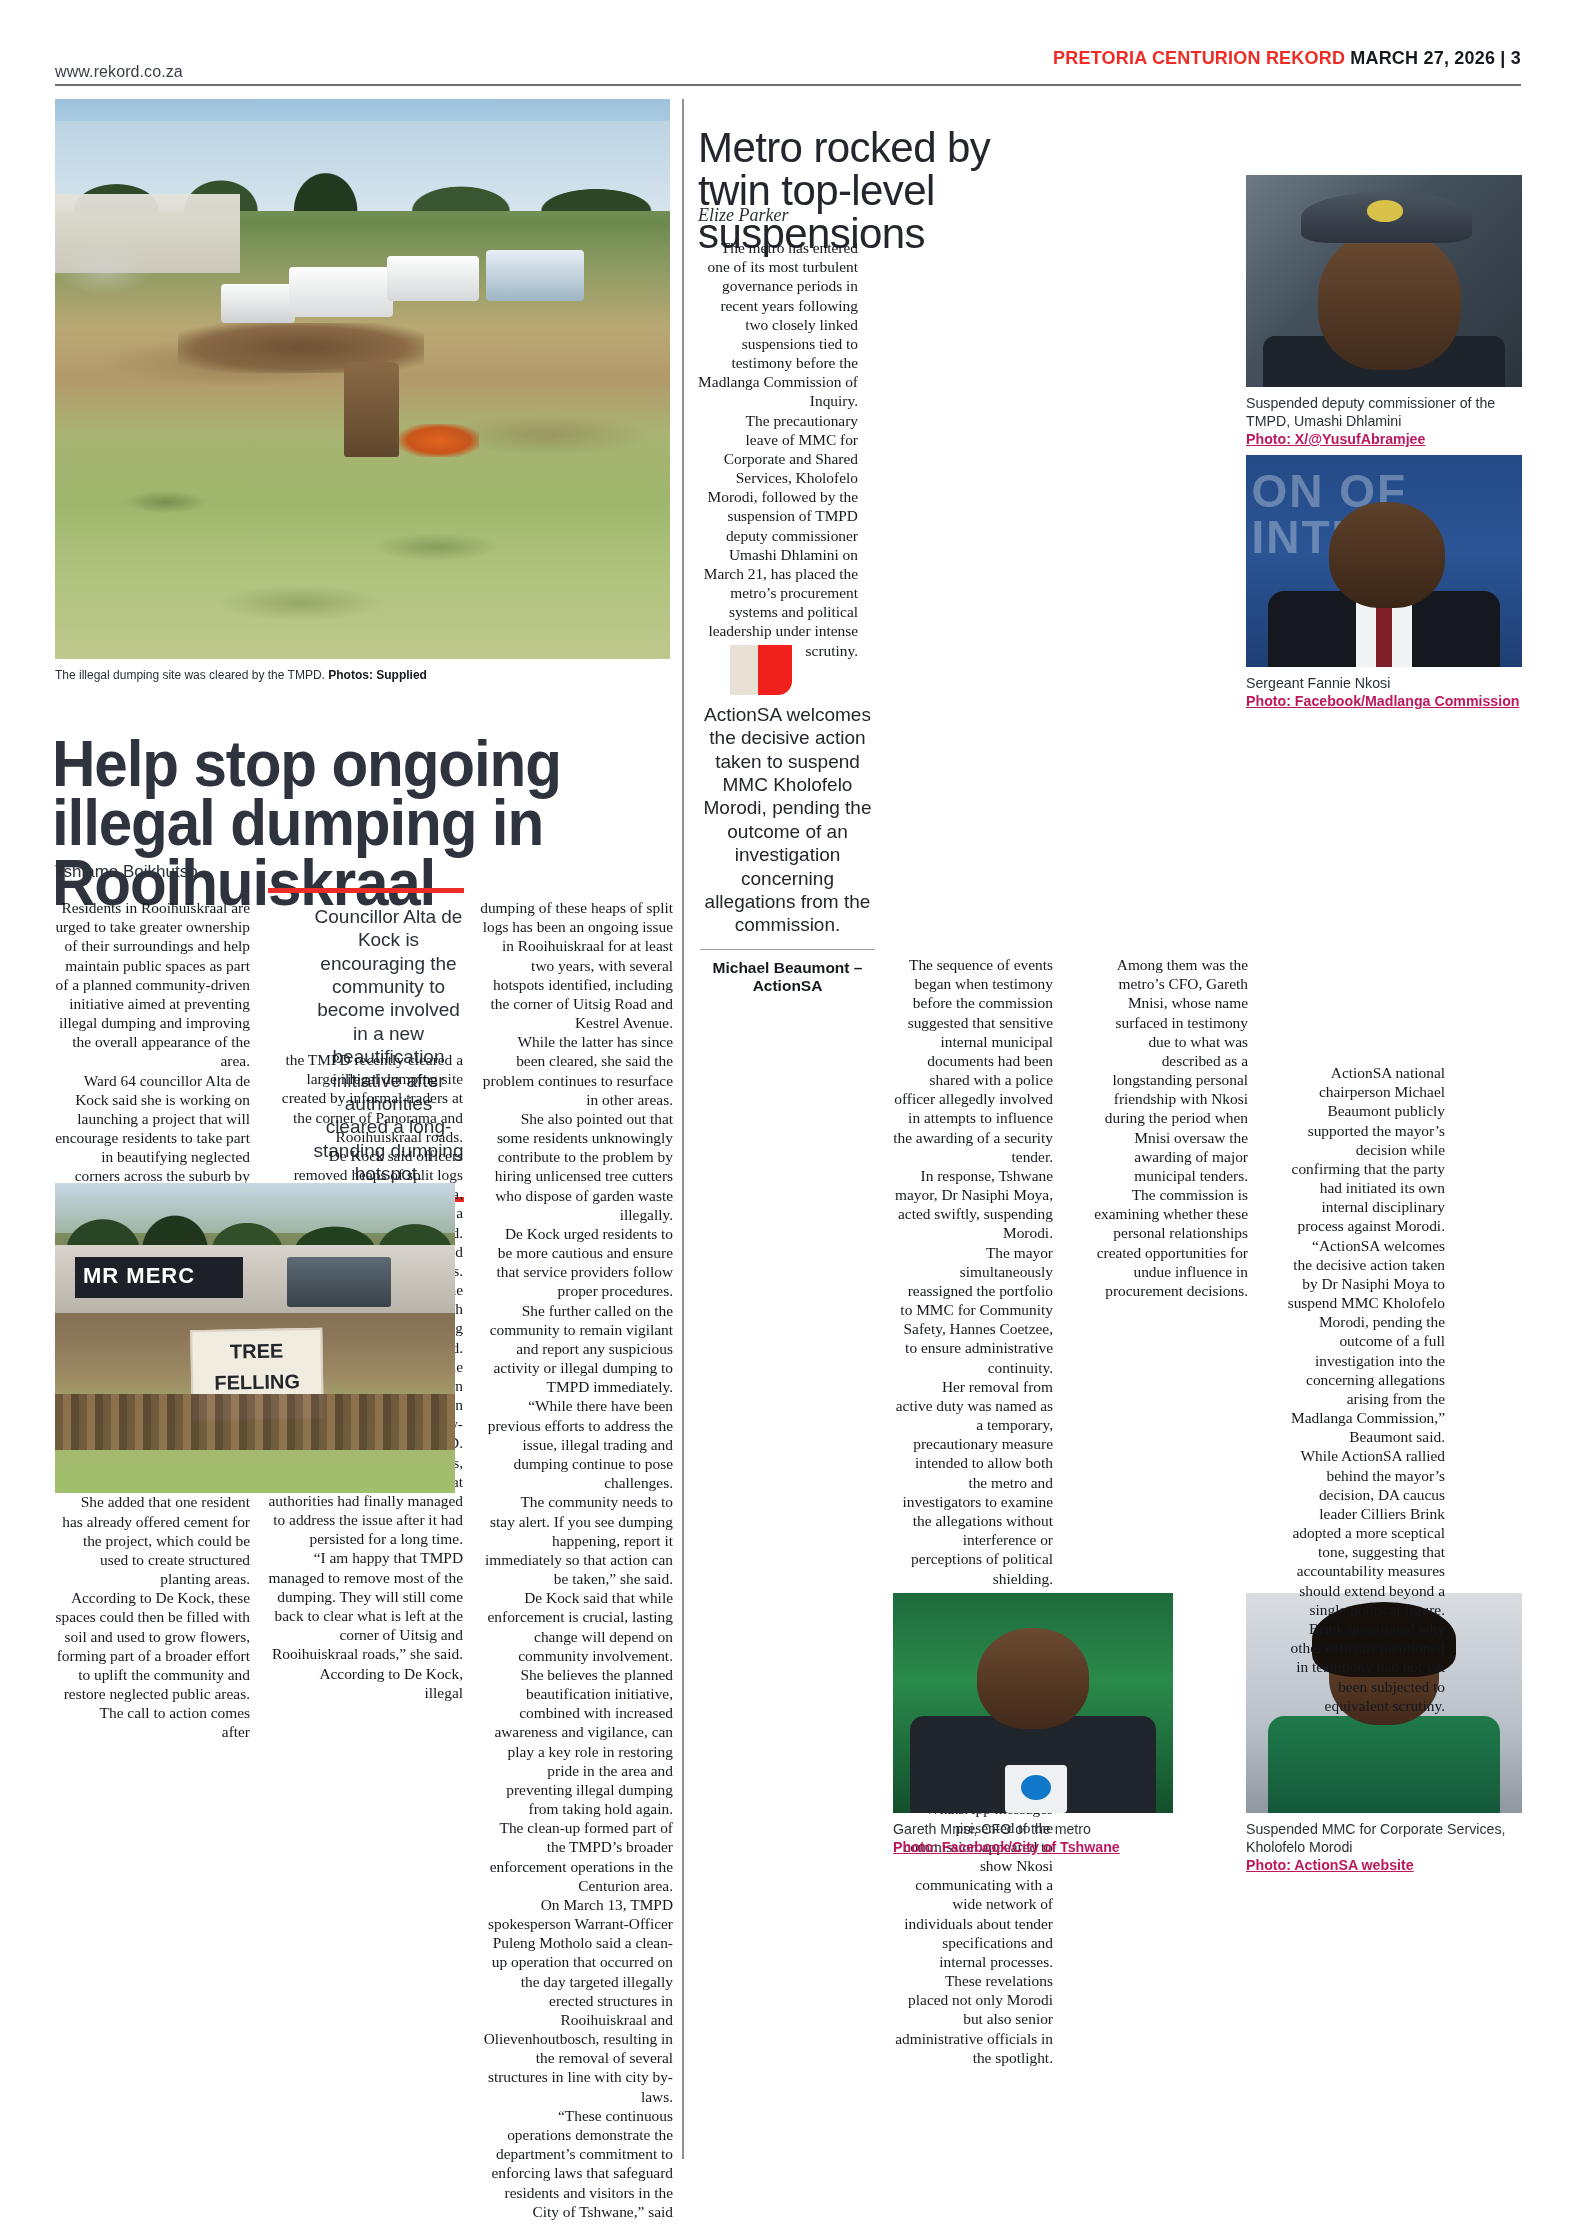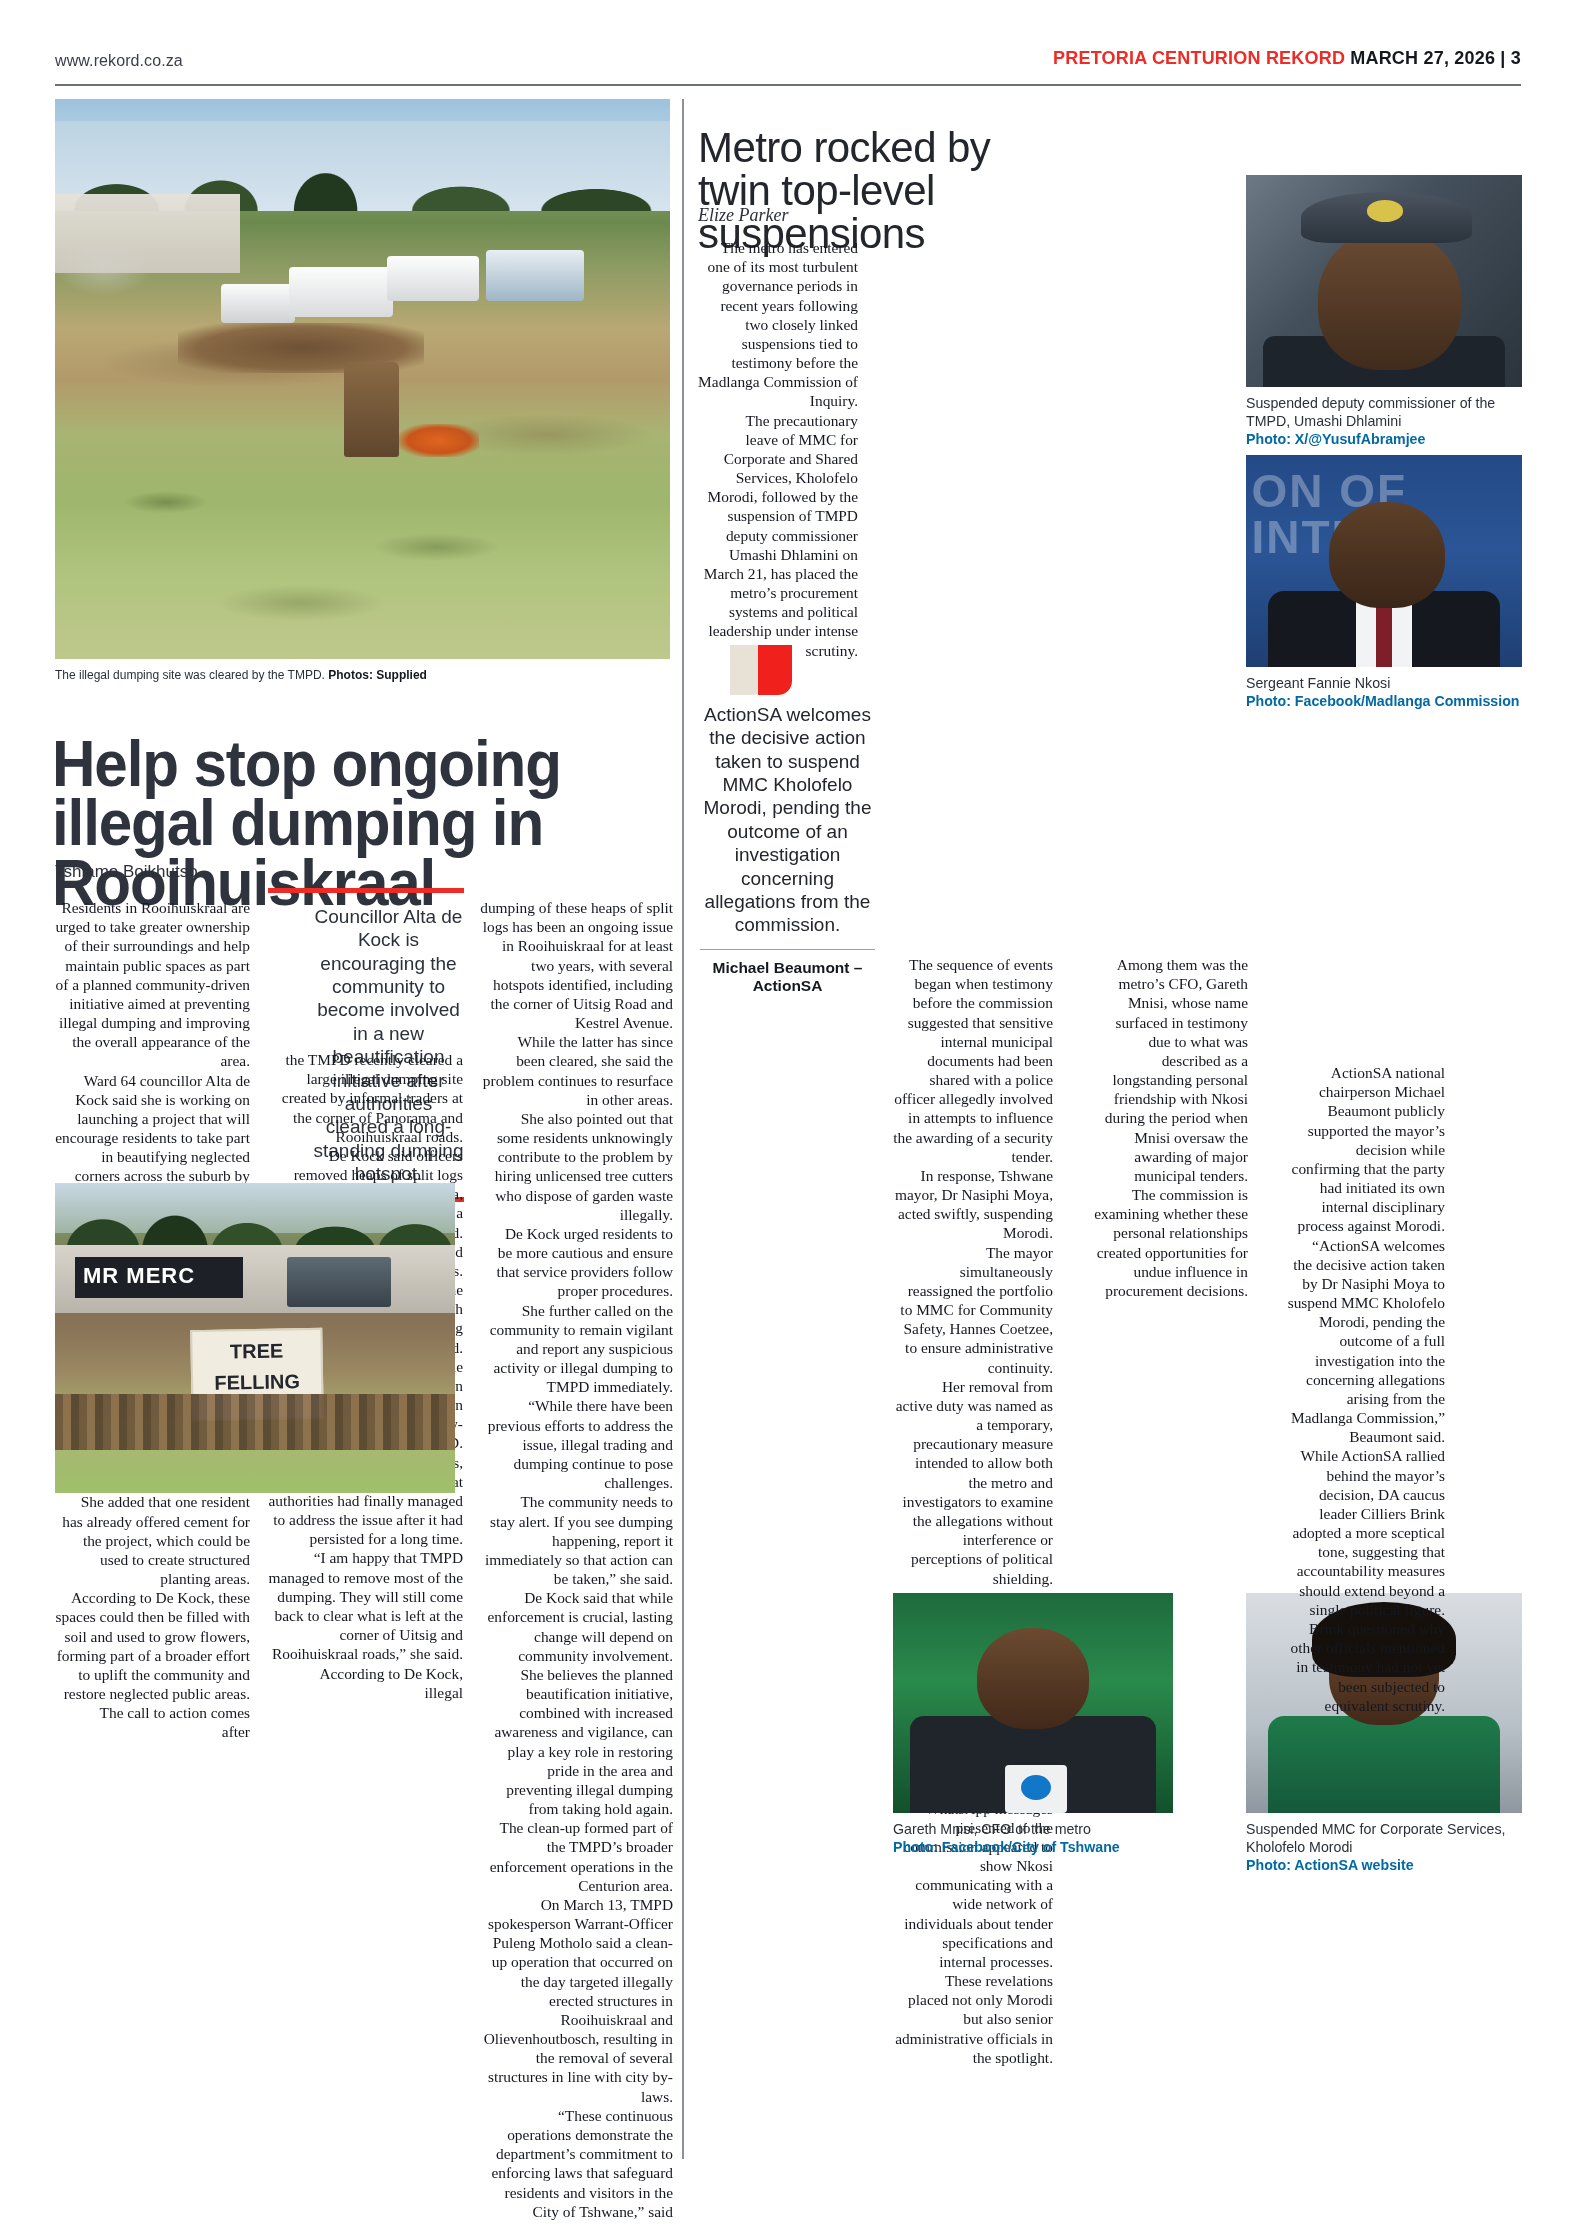--- a/index.html
+++ b/index.html
@@ -7,21 +7,21 @@
     width:1572px;height:2224px;
     background:#ffffff;
     font-family:"Liberation Serif", serif;
     color:#1f2430;
     -webkit-font-smoothing:antialiased;
   }
   .page{position:relative;width:1572px;height:2224px;box-sizing:border-box;}
 
   
   .masthead{position:absolute;left:55px;top:48px;width:1466px;height:34px;}
-  .mh-url{position:absolute;left:0;top:4px;font-family:"Liberation Sans",sans-serif;font-size:16px;color:#3a3f4a;letter-spacing:.1px;}
+  .mh-url{position:absolute;left:0;top:15px;font-family:"Liberation Sans",sans-serif;font-size:16px;color:#3a3f4a;letter-spacing:.1px;}
   .mh-right{position:absolute;right:0;top:0;font-family:"Liberation Sans",sans-serif;font-size:18px;font-weight:bold;letter-spacing:.2px;white-space:nowrap;}
   .mh-pub{color:#ee2b24;}
   .mh-date{color:#15181f;}
   .mh-rule{position:absolute;left:55px;top:84px;width:1466px;height:2px;background:#6c7078;}
 
   
   .leadphoto{
     position:absolute;left:55px;top:99px;width:615px;height:560px;
     background:
       linear-gradient(to bottom, rgba(255,255,255,0) 62%, rgba(255,255,255,.12) 100%),
@@ -119,21 +119,21 @@
     font-family:"Liberation Serif",serif;font-style:italic;font-size:18px;color:#2b3039;}
 
   .colR1{left:698px;top:238px;width:160px;}
   .colR2{left:893px;top:955px;width:160px;}
   .colR3{left:1090px;top:955px;width:158px;}
   .colR4{left:1285px;top:1063px;width:160px;}
 
   
   .ph{position:absolute;overflow:hidden;}
   .ph-cap{position:absolute;font-family:"Liberation Sans",sans-serif;font-size:14.2px;line-height:1.26;color:#2b3039;}
-  .ph-cap b{font-weight:bold;color:#0369a1;}
+  .ph-cap b{font-weight:bold;color:#be185d;text-decoration:underline;}
 
   .phA{left:1246px;top:175px;width:276px;height:212px;
     background:linear-gradient(135deg,#6d7a86 0%,#44505c 40%,#2b343c 100%);}
   .phA .face{position:absolute;left:26%;top:26%;width:52%;height:66%;border-radius:48% 48% 42% 42%;background:linear-gradient(#6b4b33,#402b1c);}
   .phA .cap-hat{position:absolute;left:20%;top:8%;width:62%;height:24%;border-radius:50% 50% 18% 18%;background:linear-gradient(#4b5560,#2b333c);}
   .phA .badge{position:absolute;left:44%;top:12%;width:13%;height:10%;border-radius:50%;background:#d9c24a;}
   .phA .body{position:absolute;left:6%;top:76%;width:88%;height:26%;background:#1d242b;border-radius:12px 12px 0 0;}
 
   .phB{left:1246px;top:455px;width:276px;height:212px;
     background:linear-gradient(#244a86 0%,#2b5596 45%,#1e3f73 100%);}

